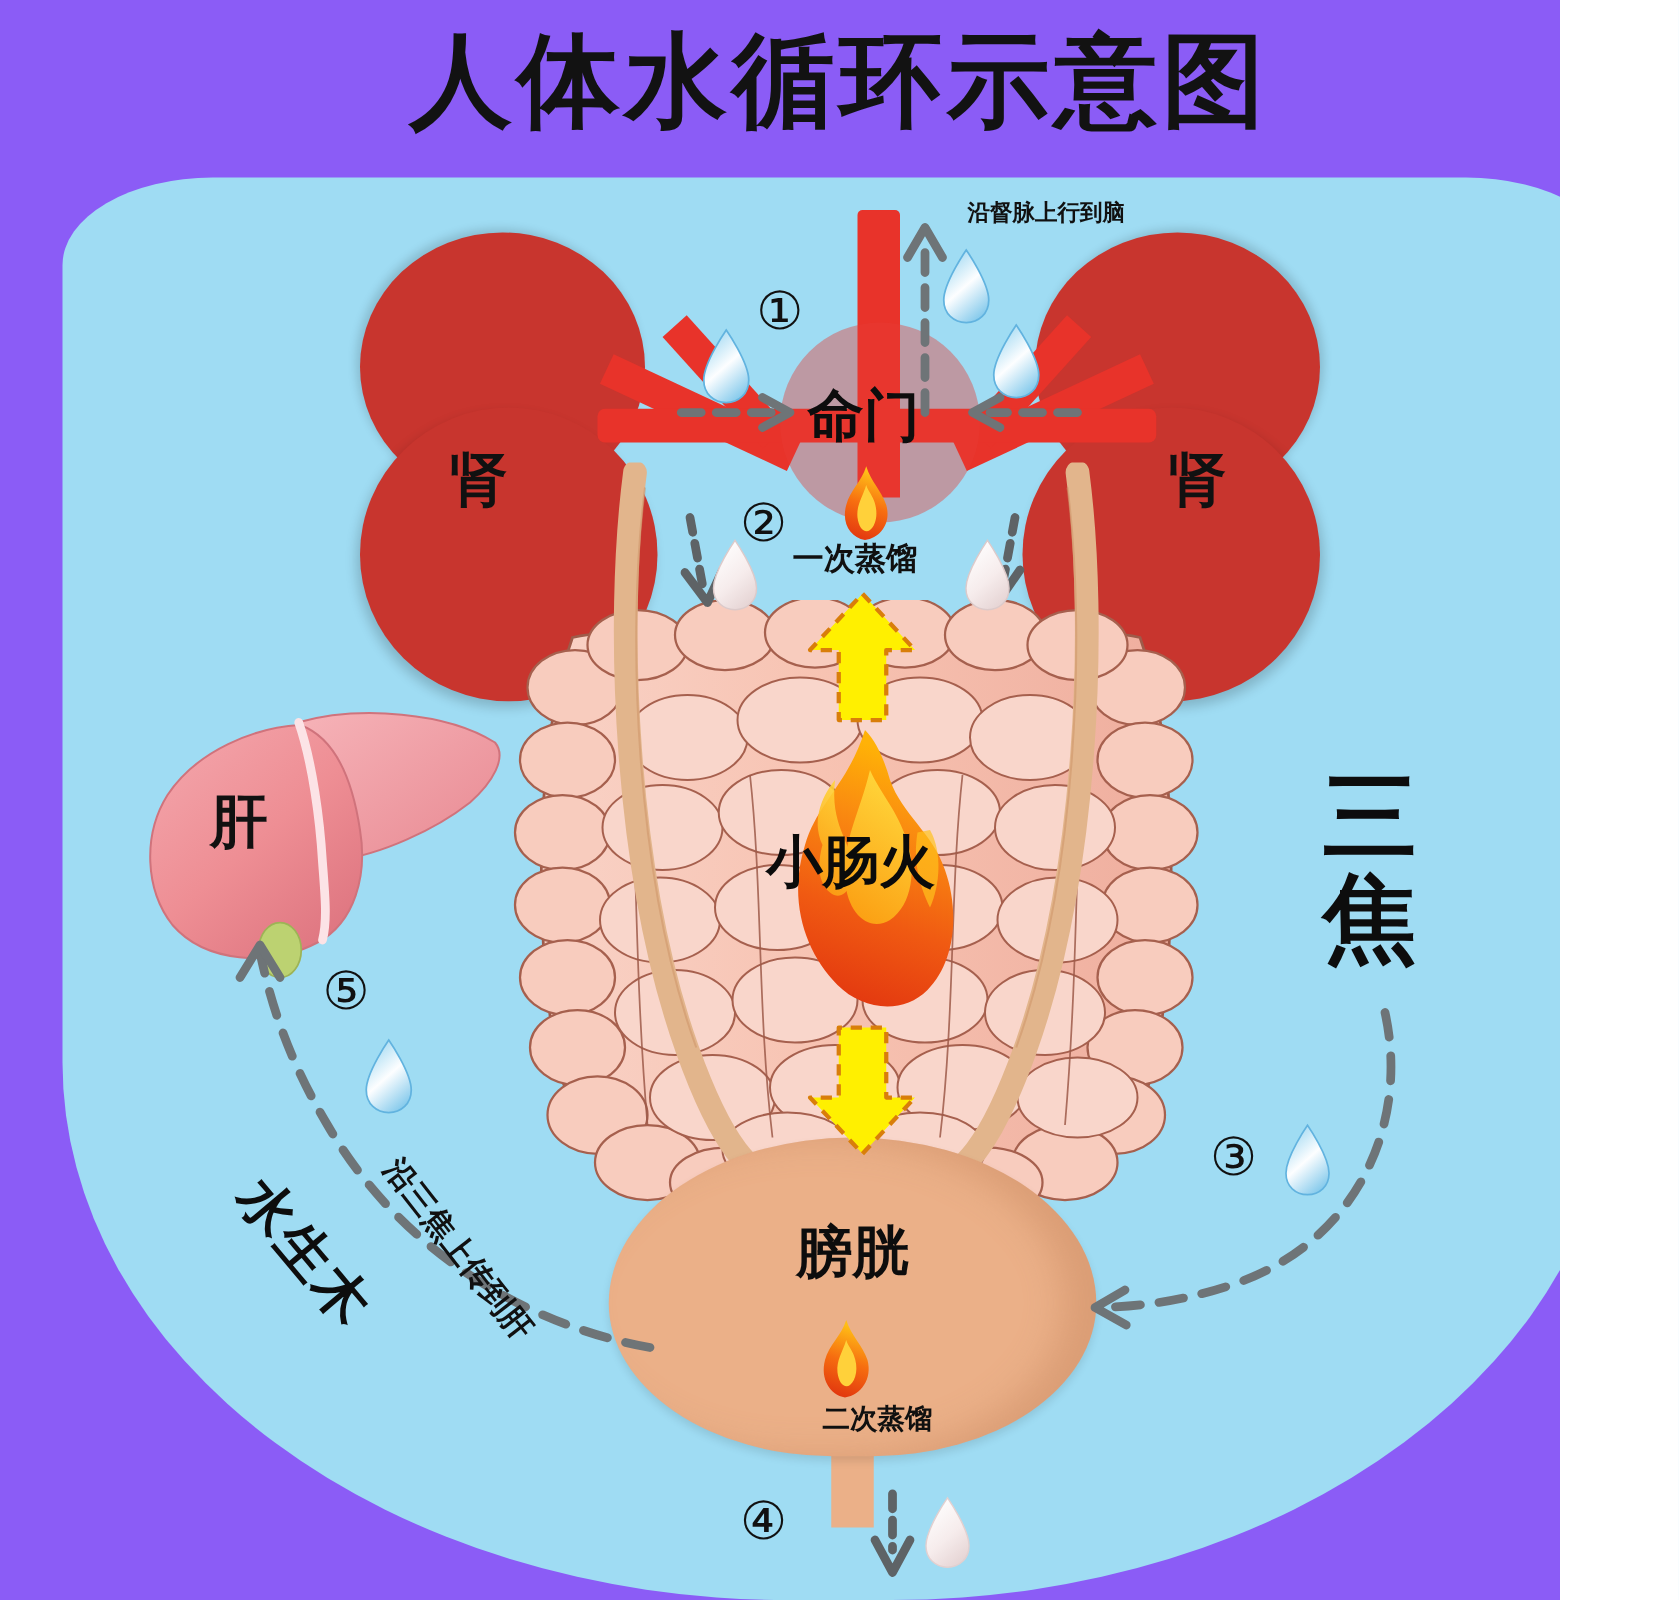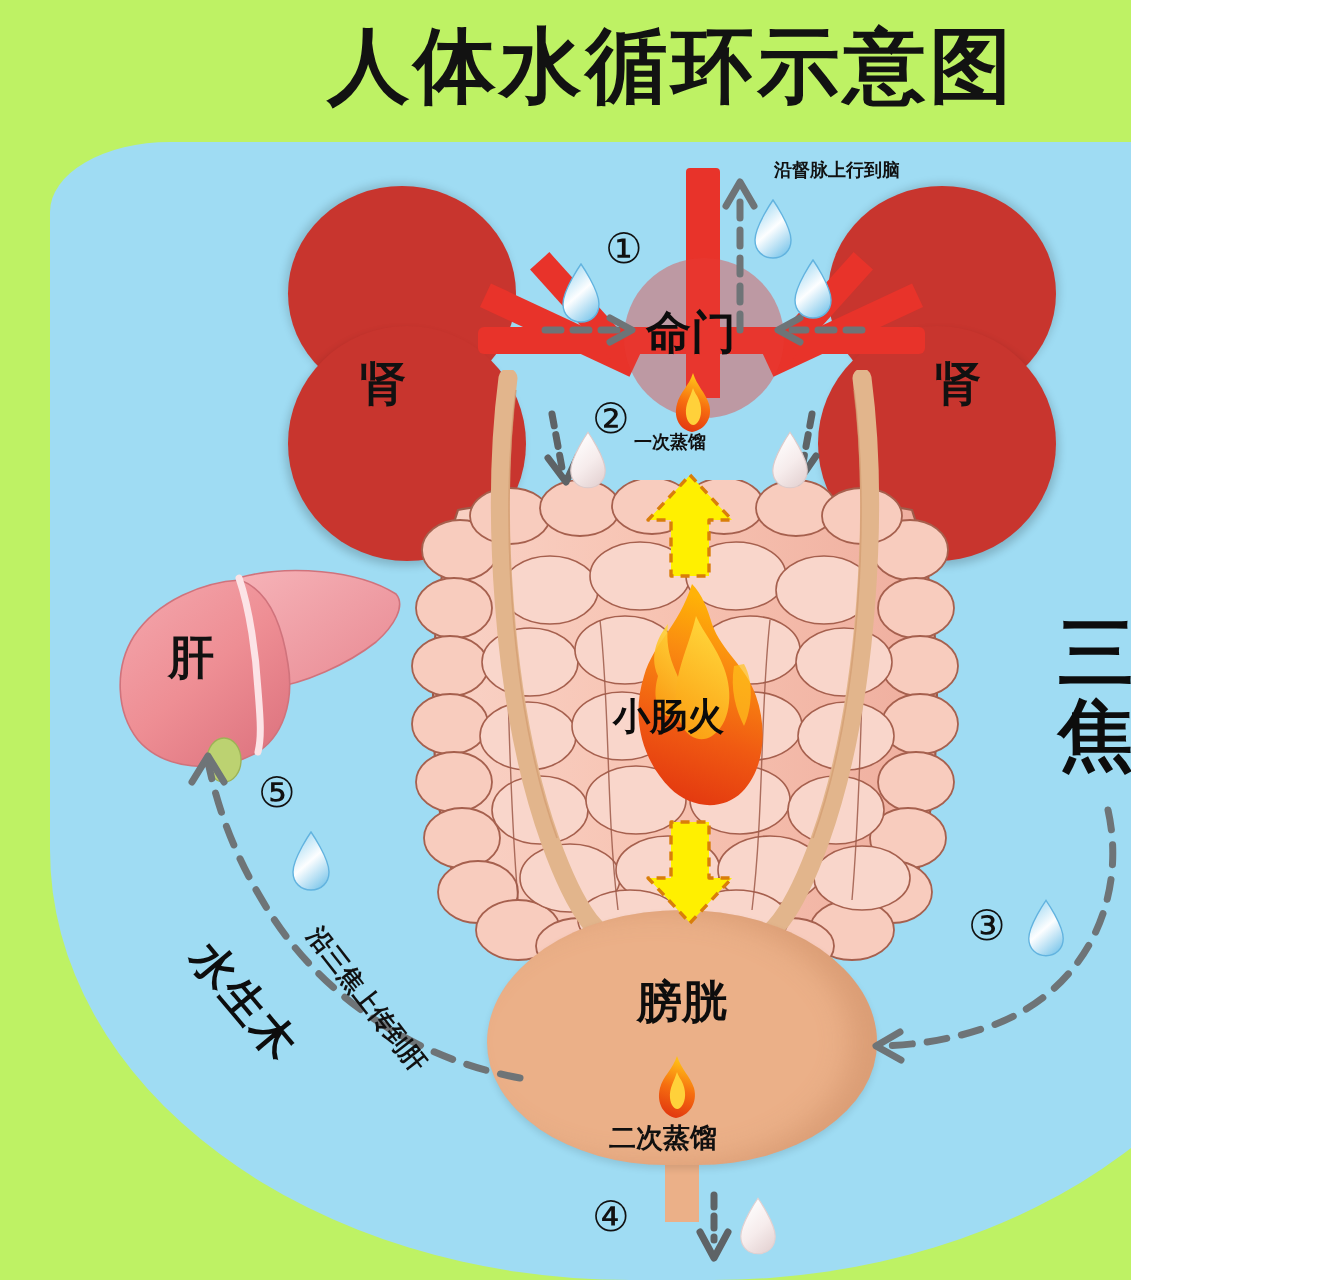--- a/index.html
+++ b/index.html
@@ -5,23 +5,23 @@
   html, body {
     margin: 0;
     padding: 0;
     background: #ffffff;
   }
   body {
     font-family: "Liberation Sans", sans-serif;
   }
   #stage {
     position: relative;
-    width: 1131px;
+    width: 1248px;
     height: 1280px;
-    background: #bef264;
+    background: #8b5cf6;
     overflow: hidden;
   }
 
   
   #title {
     position: absolute;
     left: 0;
     top: 24px;
     width: 1343px;
     text-align: center;
@@ -198,24 +198,24 @@
     left: 637px; top: 972px;
     font-family: Liberation Sans, sans-serif;
     font-weight: bold;
     font-size: 45px;
     color: #0d0d0d;
     z-index: 14;
     white-space: nowrap;
   }
   #bladder-sub-label {
     position: absolute;
-    left: 609px; top: 1120px;
-    font-family: "DejaVu Serif", serif;
-    font-weight: bold;
-    font-size: 27px;
+    left: 658px; top: 1120px;
+    font-family: "DejaVu Serif", serif;
+    font-weight: bold;
+    font-size: 22px;
     color: #101010;
     z-index: 14;
     white-space: nowrap;
   }
 
   
   #liver {
     position: absolute;
     left: 108px;
     top: 560px;
@@ -236,24 +236,24 @@
   
   .flame-small {
     position: absolute;
     z-index: 13;
   }
   #flame-mingmen { left: 672px; top: 372px; width: 42px; height: 62px; }
   #flame-bladder { left: 655px; top: 1055px; width: 44px; height: 64px; }
   #flame-intestine { left: 618px; top: 580px; width: 150px; height: 240px; z-index: 11; }
   #intestine-fire-label {
     position: absolute;
-    left: 613px; top: 692px;
-    font-family: "DejaVu Serif", serif;
-    font-weight: bold;
-    font-size: 37px;
+    left: 613px; top: 660px;
+    font-family: "DejaVu Serif", serif;
+    font-weight: bold;
+    font-size: 45px;
     color: #0b0b0b;
     z-index: 15;
     white-space: nowrap;
   }
 
   
   .yellow-arrow { position: absolute; z-index: 12; }
   #yellow-arrow-up { left: 644px; top: 472px; width: 92px; height: 108px; }
   #yellow-arrow-down { left: 644px; top: 818px; width: 92px; height: 108px; }
 
@@ -284,21 +284,21 @@
     font-size: 18px;
     color: #111;
     z-index: 22;
     white-space: nowrap;
   }
   #anno-first-distill {
     position: absolute;
     left: 634px; top: 430px;
     font-family: "DejaVu Serif", serif;
     font-weight: bold;
-    font-size: 18px;
+    font-size: 25px;
     color: #101010;
     z-index: 22;
     white-space: nowrap;
   }
   #anno-sanjiao-liver {
     position: absolute;
     left: 326px; top: 920px;
     font-family: "DejaVu Serif", serif;
     font-weight: bold;
     font-size: 25px;

